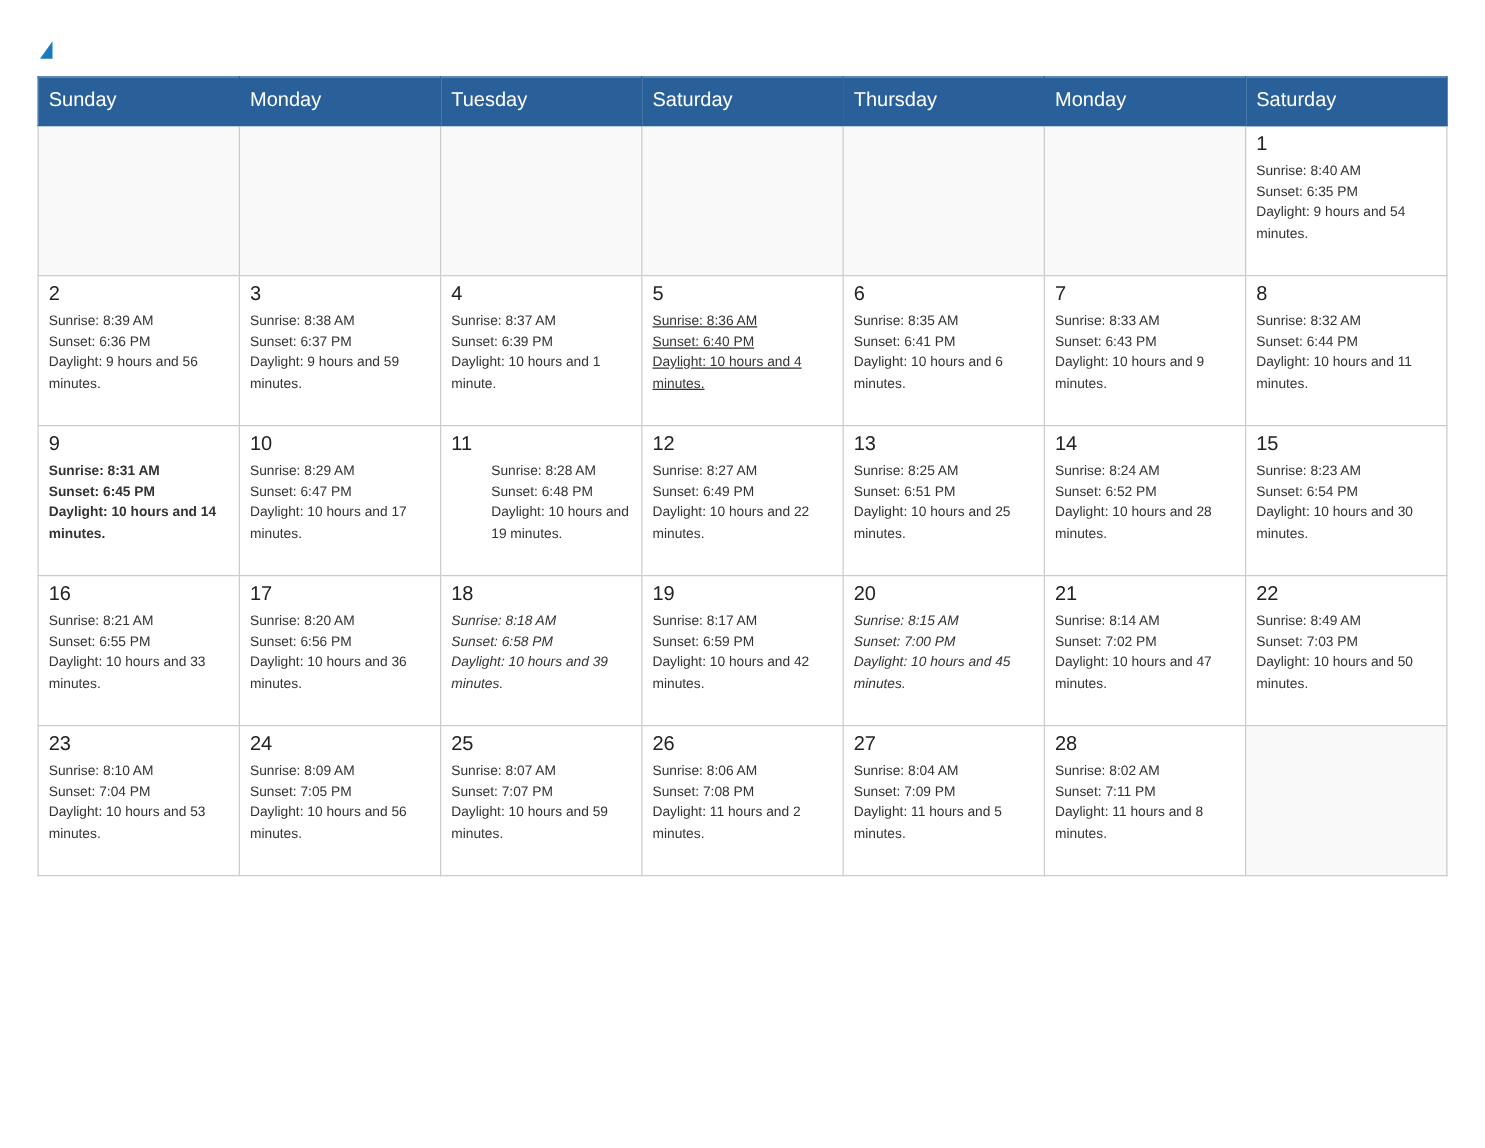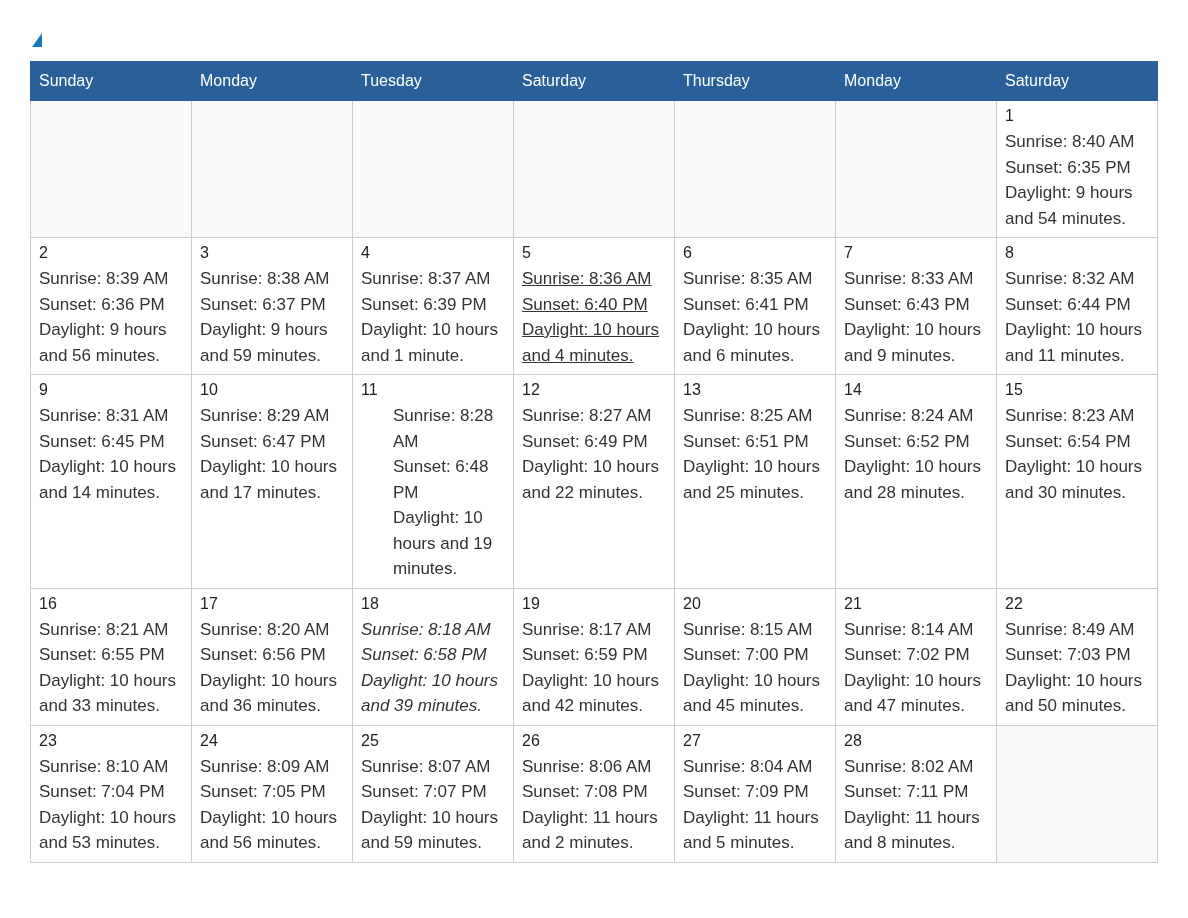--- a/index.html
+++ b/index.html
@@ -79,21 +79,21 @@
       color: #333;
     }
     .day-number {
       font-size: 16px;
       font-weight: normal;
       color: #222;
       display: block;
       margin-bottom: 4px;
     }
     .day-info {
-      font-size: 17px;
+      font-size: 11px;
       color: #333;
       line-height: 1.5;
     }
     .empty-cell {
       background: #f9f9f9;
     }
     .calendar tbody tr td {
       height: 120px;
     }
   </style>
@@ -182,21 +182,21 @@
         <td>
           <span class="day-number">8</span>
           <div class="day-info" style="white-space: pre-line;">Sunrise: 8:32 AM
 Sunset: 6:44 PM
 Daylight: 10 hours and 11 minutes.</div>
         </td>
       </tr>
       <tr>
         <td>
           <span class="day-number">9</span>
-          <div class="day-info" style="white-space: pre-line;">Sunrise: 8:31 AM
+          <div class="day-info" style="white-space: pre-line; font-weight: bold;">Sunrise: 8:31 AM
 Sunset: 6:45 PM
 Daylight: 10 hours and 14 minutes.</div>
         </td>
         <td>
           <span class="day-number">10</span>
           <div class="day-info" style="white-space: pre-line;">Sunrise: 8:29 AM
 Sunset: 6:47 PM
 Daylight: 10 hours and 17 minutes.</div>
         </td>
         <td>
@@ -250,21 +250,21 @@
 Daylight: 10 hours and 39 minutes.</div>
         </td>
         <td>
           <span class="day-number">19</span>
           <div class="day-info" style="white-space: pre-line;">Sunrise: 8:17 AM
 Sunset: 6:59 PM
 Daylight: 10 hours and 42 minutes.</div>
         </td>
         <td>
           <span class="day-number">20</span>
-          <div class="day-info" style="white-space: pre-line;">Sunrise: 8:15 AM
+          <div class="day-info" style="white-space: pre-line; font-style: italic;">Sunrise: 8:15 AM
 Sunset: 7:00 PM
 Daylight: 10 hours and 45 minutes.</div>
         </td>
         <td>
           <span class="day-number">21</span>
           <div class="day-info" style="white-space: pre-line;">Sunrise: 8:14 AM
 Sunset: 7:02 PM
 Daylight: 10 hours and 47 minutes.</div>
         </td>
         <td>

